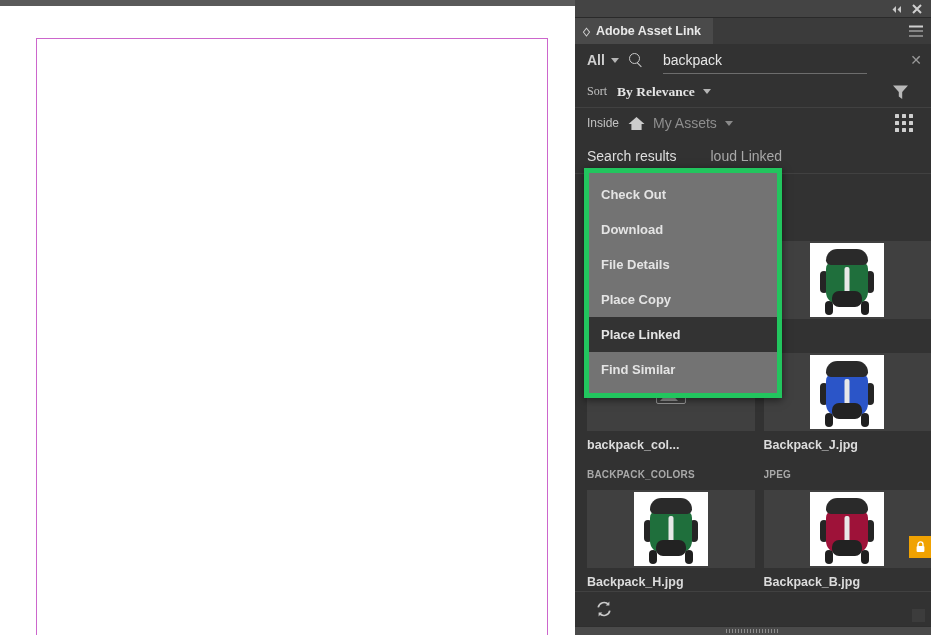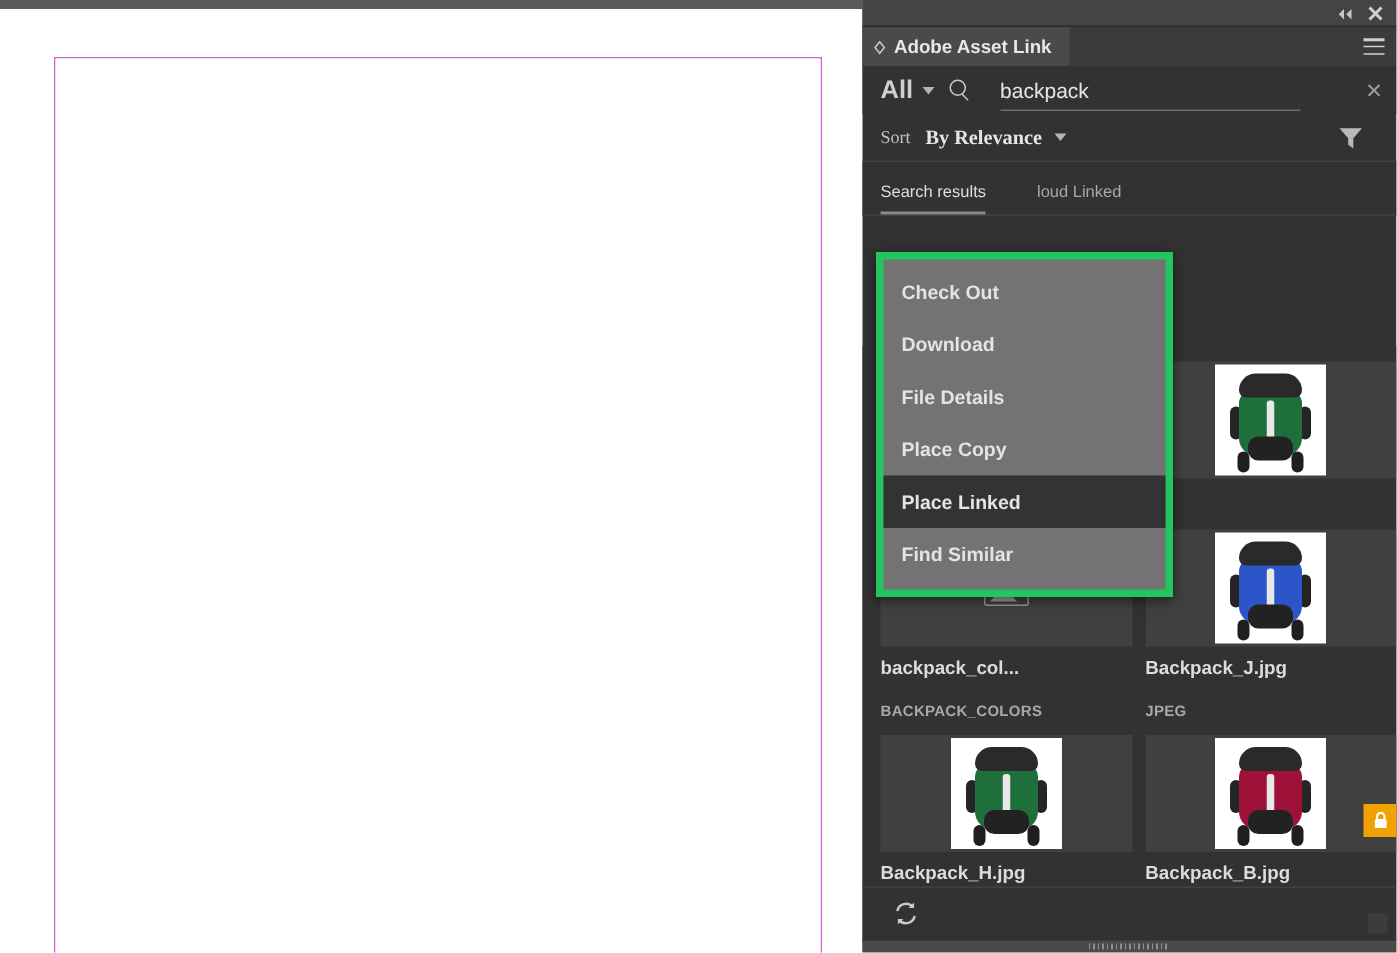--- a/index.html
+++ b/index.html
@@ -91,21 +91,21 @@
 
   
   #search-row {
     position: relative;
     height: 32px;
     display: flex; align-items: center;
     padding: 0 0 0 12px;
     background: #323232;
   }
   #scope-label {
-    color: #cfcfcf; font-size: 17px; font-weight: bold;
+    color: #cfcfcf; font-size: 14px; font-weight: bold;
     margin-right: 6px;
   }
   .chev {
     width: 0; height: 0;
     border-left: 4px solid transparent;
     border-right: 4px solid transparent;
     border-top: 5px solid #b5b5b5;
     margin-right: 10px;
   }
   #search-icon {
@@ -185,21 +185,21 @@
   
   #results-tabs {
     position: relative;
     height: 36px;
     display: flex; align-items: flex-end;
     padding: 0 0 0 12px;
     border-bottom: 1px solid #414141;
     background: #323232;
   }
   .rtab {
-    font-size: 11px; color: #c9c9c9;
+    font-size: 14px; color: #c9c9c9;
     padding: 0 0 9px 0; margin-right: 34px;
     position: relative; white-space: nowrap;
   }
   .rtab.active { color: #dedede; }
   .rtab.active::after {
     content: ""; position: absolute; left: 0; right: 0; bottom: 0;
     height: 2px; background: #8a8a8a;
   }
   .rtab.dim { color: #a8a8a8; }
 
@@ -419,20 +419,41 @@
       <span id="sort-label">Sort</span>
       <span id="sort-value">By Relevance</span>
       <span class="chev"></span>
       <span id="filter-icon">
         <svg width="17" height="17" viewBox="0 0 17 17">
           <path d="M1,2 L16,2 L10.2,8.6 L10.2,15.5 L6.8,13 L6.8,8.6 Z" fill="#b9b9b9"></path>
         </svg>
       </span>
     </div>
 
+    <div id="inside-row">
+      <span id="inside-label">Inside</span>
+      <span id="home-icon">
+        <svg width="17" height="15" viewBox="0 0 17 15">
+          <path d="M8.5,1 L16.5,8 L13.6,8 L13.6,14 L3.4,14 L3.4,8 L0.5,8 Z" fill="#cccccc"></path>
+        </svg>
+      </span>
+      <span id="inside-value">My Assets</span>
+      <span class="chev-dim"></span>
+      <span id="gridview-icon">
+        <b></b>
+          <b></b>
+          <b></b>
+        <b></b>
+          <b></b>
+          <b></b>
+        <b></b>
+          <b></b>
+          <b></b>
+      </span>
+    </div>
 
     <div id="results-tabs">
       <span class="rtab active">Search results</span>
       <span class="rtab dim">loud Linked</span>
     </div>
 
     <div id="results-scroll">
       <div id="grid">
           <div class="card">
             <div class="thumb">

